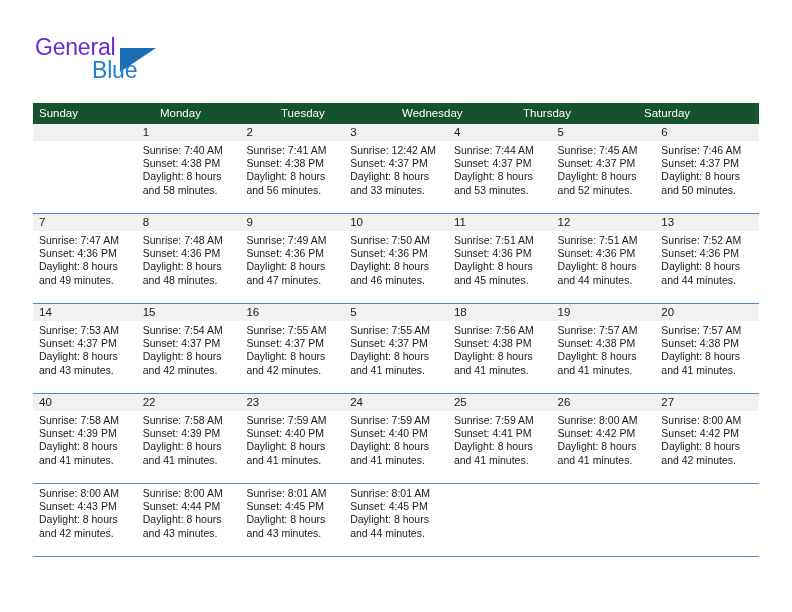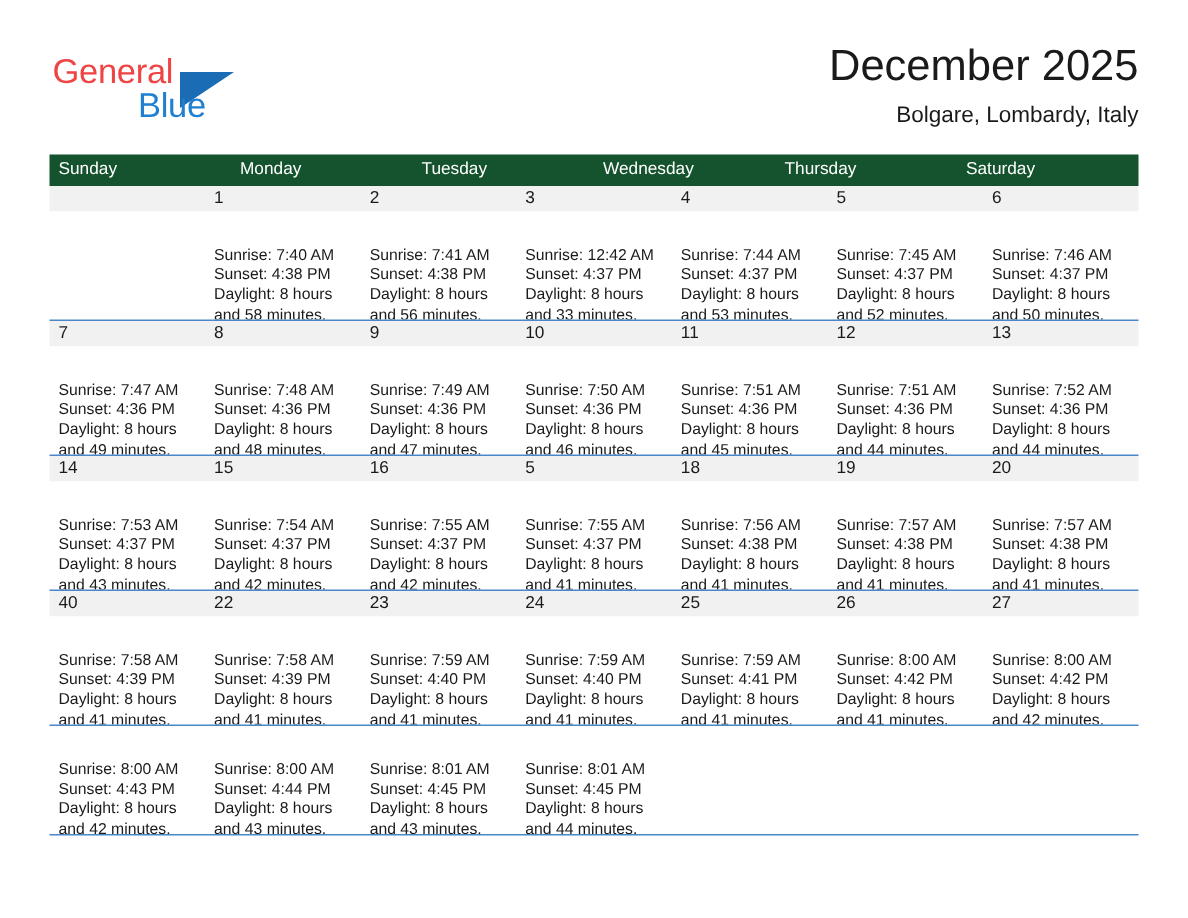--- a/index.html
+++ b/index.html
@@ -37,21 +37,21 @@
     left: 0;
     top: 8px;
     width: 220px;
     height: 58px;
   }
   .brand-line1 {
     position: absolute;
     left: 2px;
     top: 0px;
     font-size: 23px;
-    color: #ef4444;
+    color: #6d28d9;
     letter-spacing: -0.2px;
     line-height: 26px;
     white-space: nowrap;
   }
   .brand-line2 {
     position: absolute;
     left: 59px;
     top: 23px;
     font-size: 23px;
     color: #1f7fd0;
@@ -140,21 +140,20 @@
     padding-left: 6px;
     font-size: 11.5px;
     line-height: 17px;
     color: #1a1a1a;
   }
   .body-cell {
     flex: 1 1 0;
     box-sizing: border-box;
     padding: 3px 6px 0 6px;
     overflow: hidden;
-    margin-top: 20px;
   }
   .body-cell .line {
     font-size: 10.5px;
     line-height: 13.2px;
     color: #1a1a1a;
     white-space: nowrap;
   }
   .empty-cell { }
 
   .grid-bottom {
@@ -167,24 +166,20 @@
 <div class="page">
 
   <div class="header">
 
     <div class="brand">
       <span class="brand-line1">General</span>
       <span class="brand-mark"></span>
       <span class="brand-line2">Blue</span>
     </div>
 
-    <div class="title-block">
-      <h1 class="cal-title">December 2025</h1>
-      <div class="cal-subtitle">Bolgare, Lombardy, Italy</div>
-    </div>
 
   </div>
 
   <div class="calendar">
     <div class="weekday-row">
         <div class="weekday">Sunday</div>
         <div class="weekday">Monday</div>
         <div class="weekday">Tuesday</div>
         <div class="weekday">Wednesday</div>
         <div class="weekday">Thursday</div>

